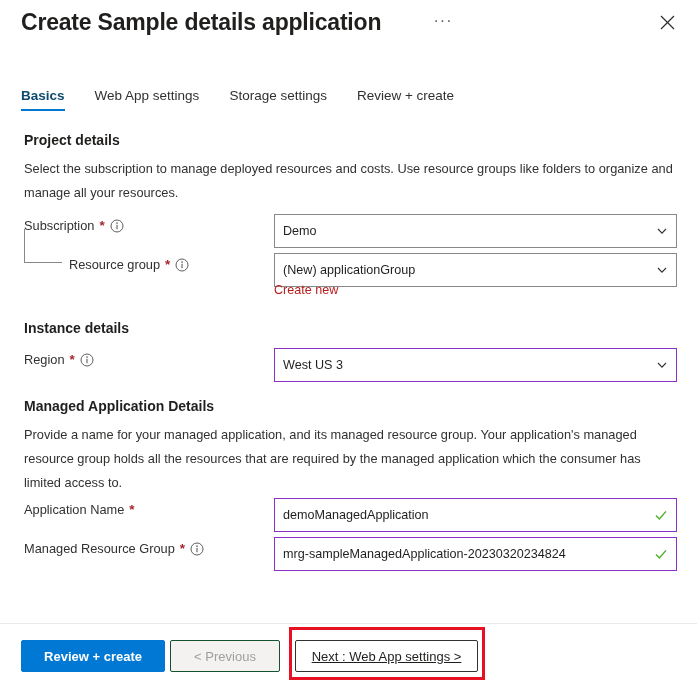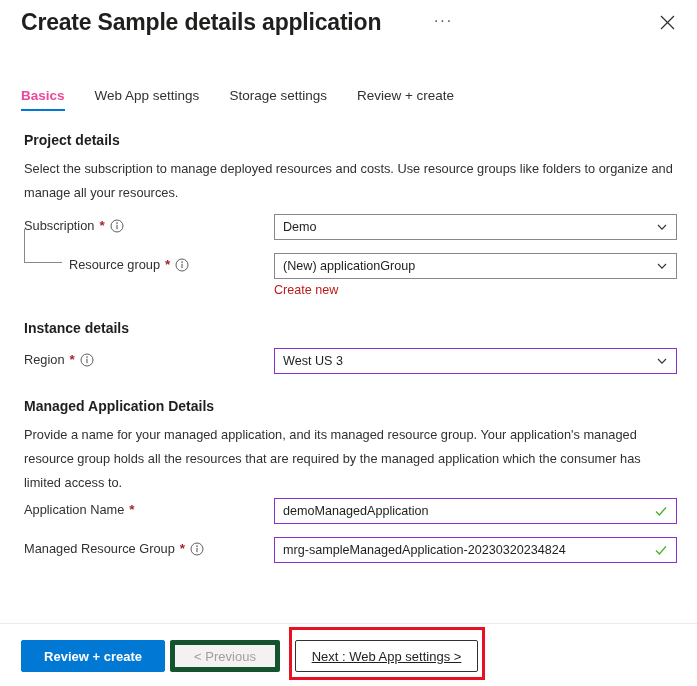--- a/index.html
+++ b/index.html
@@ -36,21 +36,21 @@
   
   .tabs {
     position: absolute; left: 21px; top: 88px;
     display: flex; align-items: flex-end; gap: 0;
   }
   .tab {
     position: relative; font-size: 13.5px; color: #323130;
     padding: 0 16px 8px 0; margin-right: 14px; cursor: pointer;
     white-space: nowrap;
   }
-  .tab.active { font-weight: 700; color: #ec4899; }
+  .tab.active { font-weight: 700; color: #0c4a6e; }
   .tab.active::after {
     content: ""; position: absolute; left: 0; right: 16px; bottom: 0;
     height: 2.5px; background: #0078d4;
   }
 
   
   .body { position: absolute; left: 0; top: 120px; right: 0; }
 
   .section-title {
     font-size: 14px; font-weight: 700; color: #201f1e;
@@ -71,21 +71,21 @@
   }
   .label.indent { left: 45px; }
   .req { color: #a4262c; font-weight: 700; font-size: 13.5px; line-height: 1; }
   .info-icon {
     display: inline-flex; align-items:center; justify-content:center;
     width: 14px; height: 14px; position: relative; top: 0px;
   }
 
   
   .field {
-    position: absolute; left: 250px; width: 403px; height: 26px;
+    position: absolute; left: 250px; width: 403px; height: 34px;
     border: 1px solid #8a8886; background: #fff;
     display: flex; align-items: center;
     padding: 0 8px; font-size: 12.6px; color: #201f1e;
     cursor: pointer;
   }
   .field.violet { border: 1px solid #8b2fc9; }
   .field .val { flex: 1; overflow: hidden; white-space: nowrap; text-overflow: ellipsis; }
   .chev { width: 12px; height: 12px; flex: 0 0 auto; }
   .check { width: 14px; height: 14px; flex: 0 0 auto; }
 
@@ -113,21 +113,21 @@
     display: flex; align-items: center; justify-content: center;
     cursor: pointer; border-radius: 2px; white-space: nowrap;
   }
   .btn-primary {
     left: 21px; top: 16px; width: 144px;
     background: #0078d4; color: #fff; border: 1px solid #0078d4;
     font-weight: 700;
   }
   .btn-disabled {
     left: 170px; top: 16px; width: 110px;
-    background: #f3f2f1; color: #a19f9d; border: 5px solid #14532d;
+    background: #f3f2f1; color: #a19f9d; border: 1px solid #14532d;
     cursor: default;
   }
   .btn-next {
     left: 295px; top: 16px; width: 183px;
     background: #ffffff; color: #201f1e; border: 1px solid #323130; text-decoration: underline;
   }
   .highlight-box {
     position: absolute; left: 289px; top: 627px;
     width: 196px; height: 53px;
     border: 3px solid #e81123; pointer-events: none;

